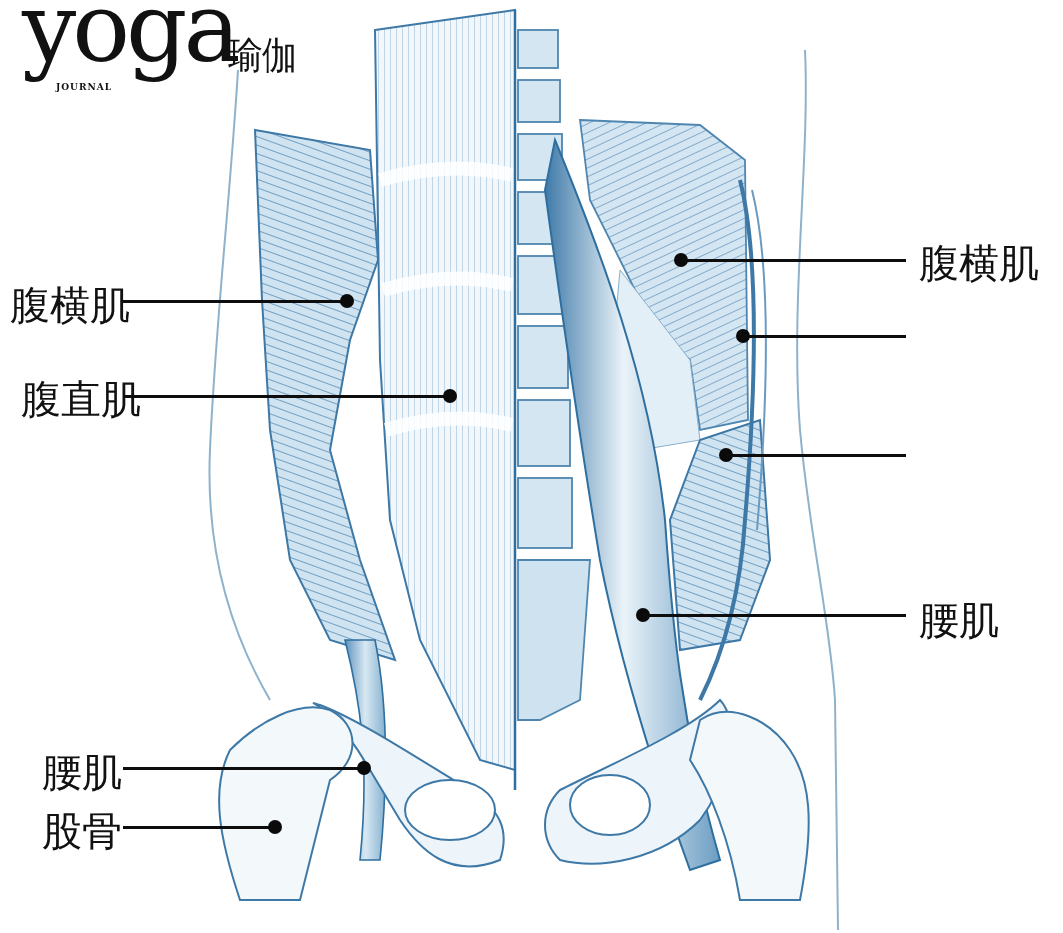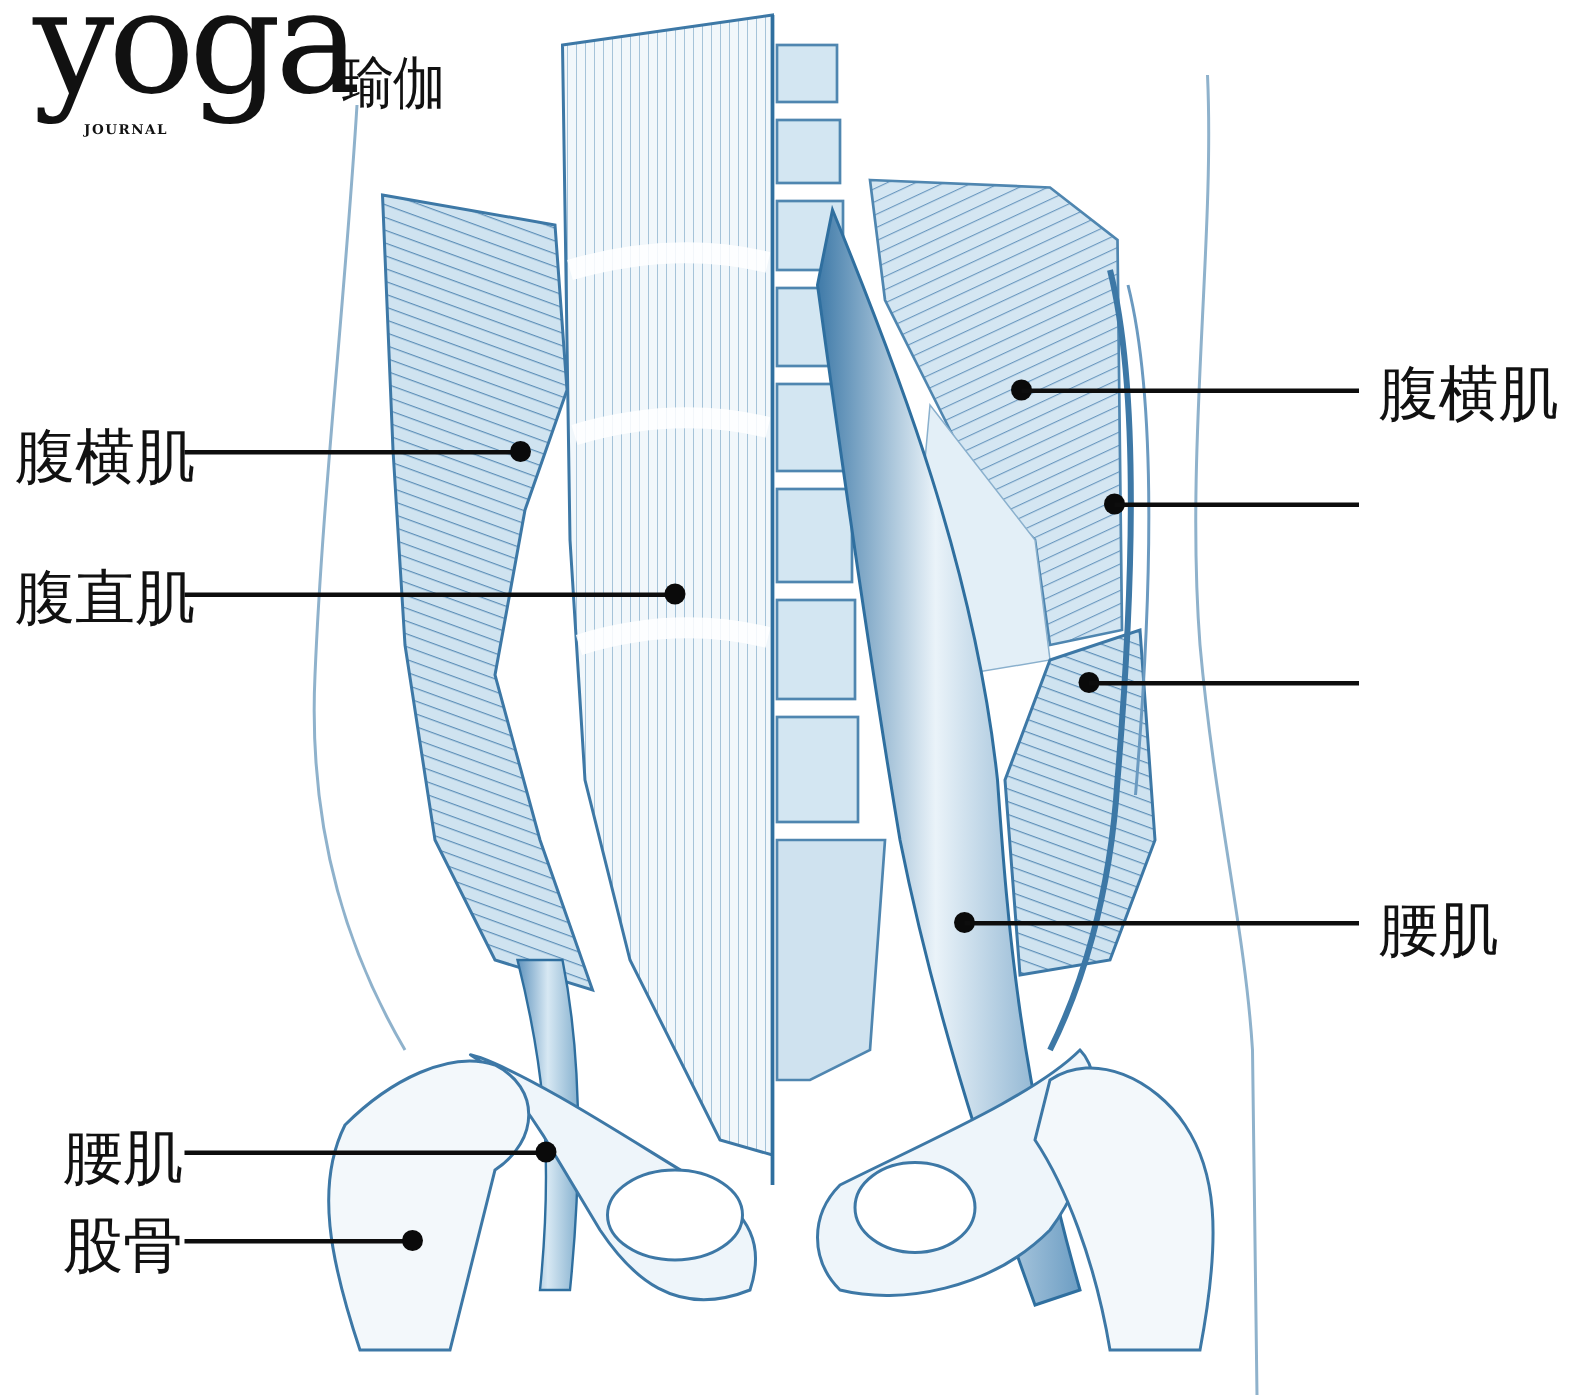--- a/index.html
+++ b/index.html
@@ -106,21 +106,21 @@
   <div class="logo">
     <span class="logo-yoga">yoga</span>
     <span class="logo-journal">JOURNAL</span>
     <span class="logo-cn">瑜伽</span>
   </div>
 
   <div class="label" style="left:10px; top:285px;">腹横肌</div>
   <div class="leader" style="left:123px; top:300px; width:222px;"></div>
   <div class="dot" style="left:340px; top:294px;"></div>
 
-  <div class="label" style="left:10px; top:379px;">腹直肌</div>
+  <div class="label" style="left:21px; top:379px;">腹直肌</div>
   <div class="leader" style="left:123px; top:395px; width:326px;"></div>
   <div class="dot" style="left:443px; top:389px;"></div>
 
   <div class="label" style="left:42px; top:752px;">腰肌</div>
   <div class="leader" style="left:123px; top:767px; width:240px;"></div>
   <div class="dot" style="left:357px; top:761px;"></div>
 
   <div class="label" style="left:42px; top:811px;text-align:right;">股骨</div>
   <div class="leader" style="left:123px; top:826px; width:152px;"></div>
   <div class="dot" style="left:268px; top:820px;"></div>

